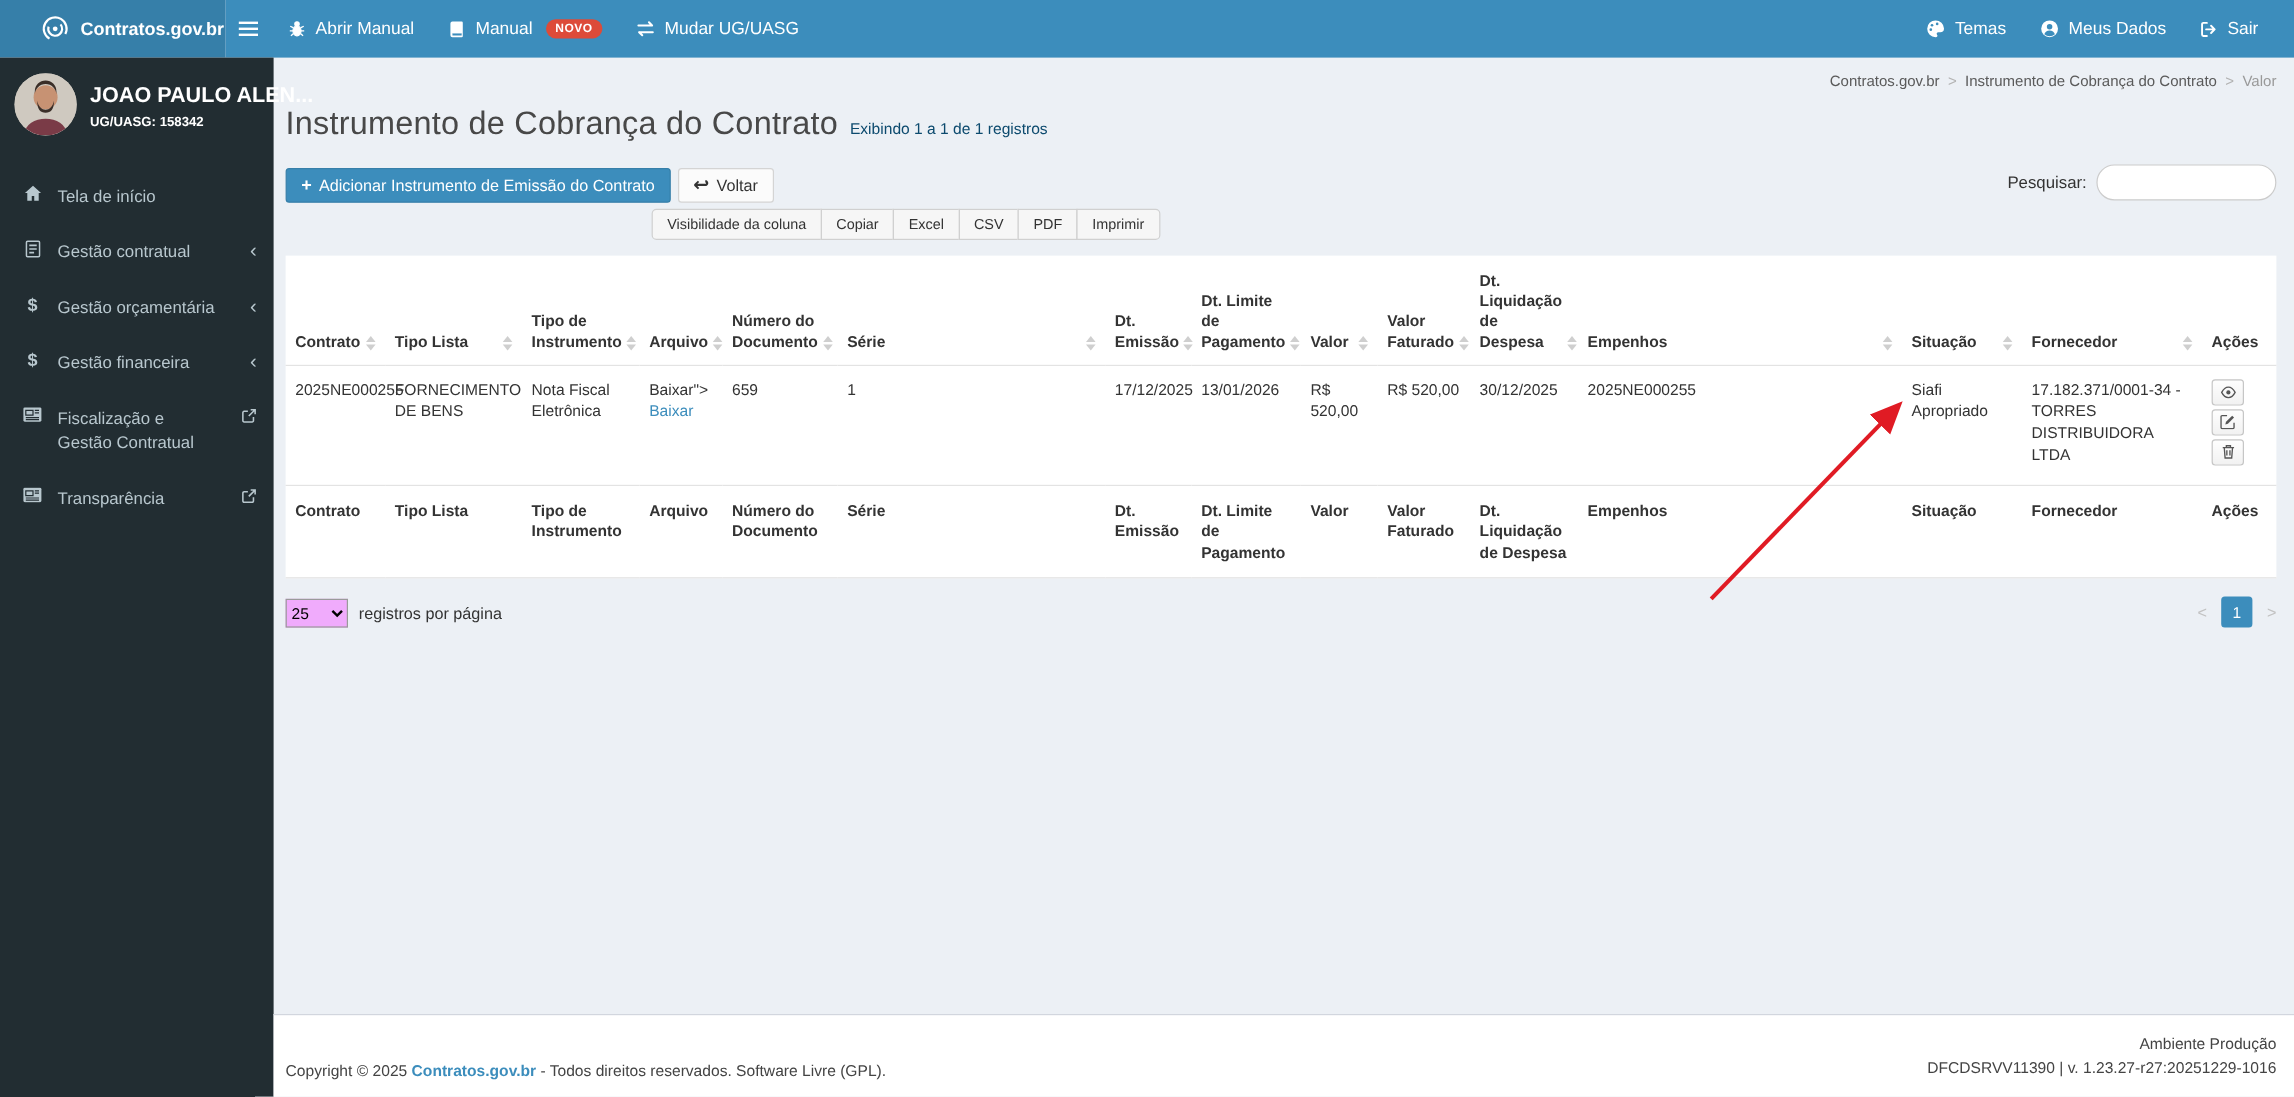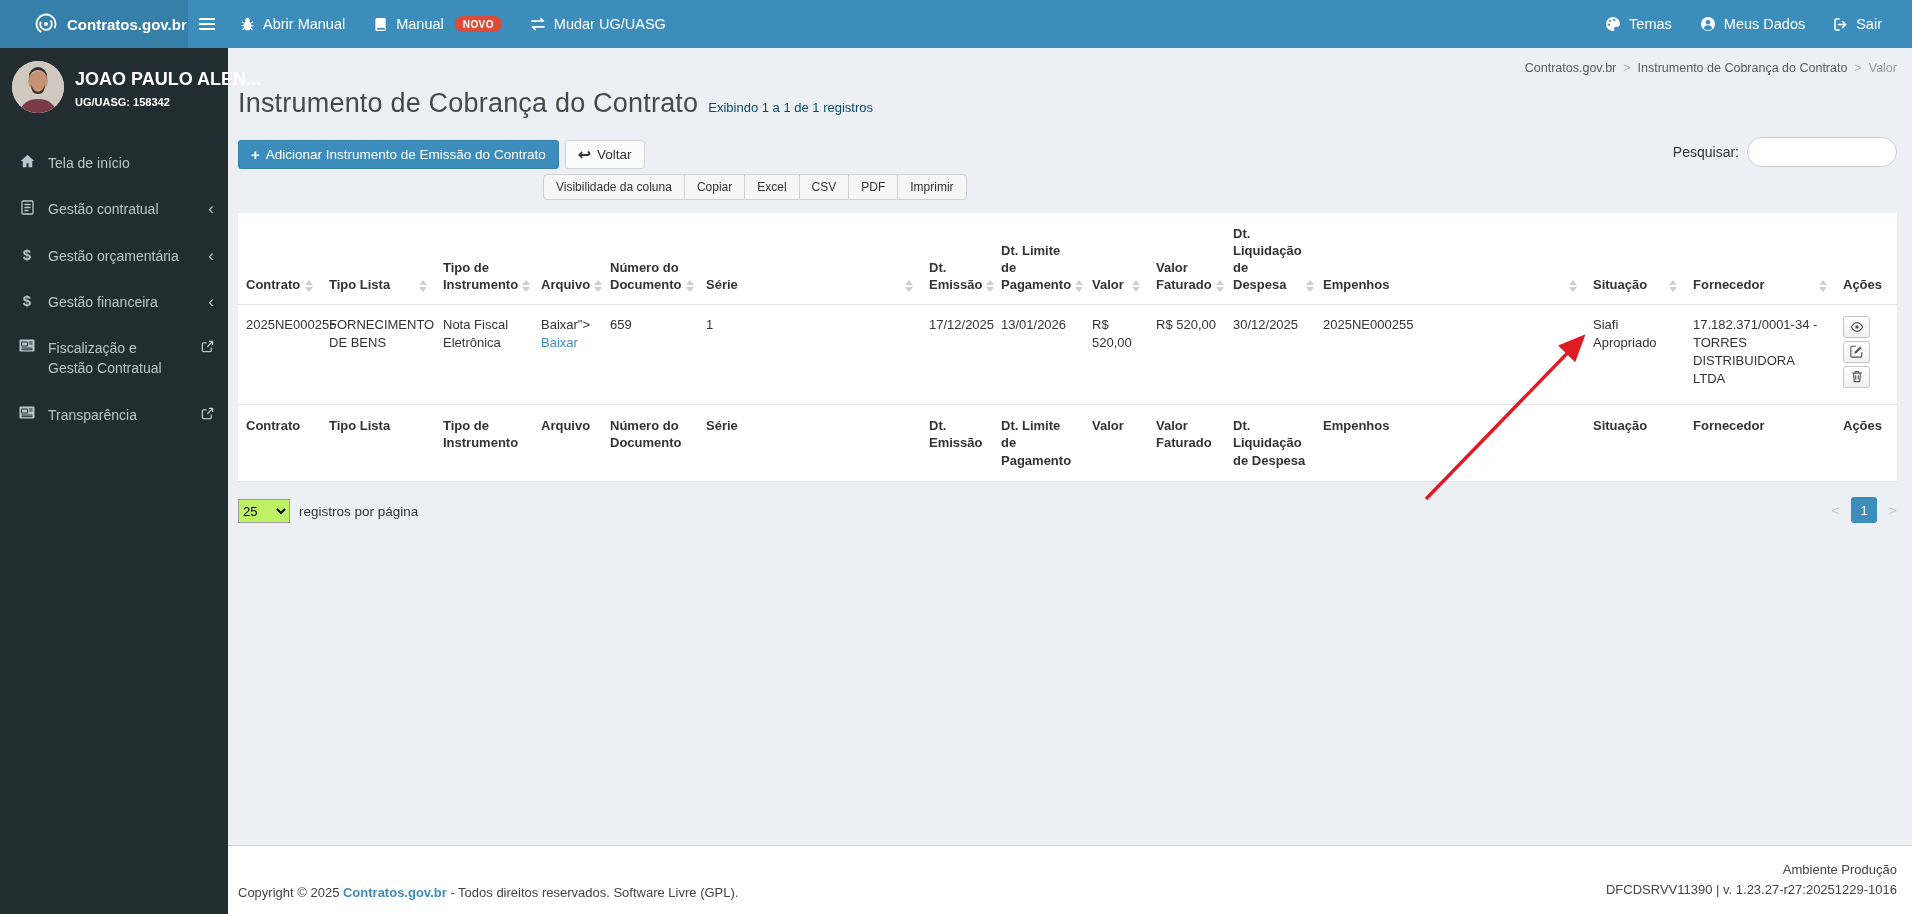--- a/index.html
+++ b/index.html
@@ -71,21 +71,21 @@
   .sort { display:inline-flex; flex-direction:column; gap:2px; padding-bottom:2px; }
   .sort b { width:0; height:0; border:4px solid transparent; display:block; }
   .sort b.up { border-bottom:5px solid #cfcfcf; border-top:none; }
   .sort b.down { border-top:5px solid #cfcfcf; border-bottom:none; }
   .link { color:#3c8dbc; }
   .act-stack { display:flex; flex-direction:column; gap:3px; align-items:flex-start; }
   .act-btn { width:27px; height:22px; display:flex; align-items:center; justify-content:center; background:linear-gradient(#fefefe,#f2f2f2); border:1px solid #c6c6c6; border-radius:3px; color:#555; }
 
   
   .table-controls { margin-top:15px; position:relative; display:flex; align-items:center; gap:9px; height:28px; }
-  .table-controls select { width:52px; height:24px; font-size:13px; border:1px solid #9a9a9a; background:#bef264; }
+  .table-controls select { width:52px; height:24px; font-size:13px; border:1px solid #9a9a9a; background:#f0abfc; }
   .len-label { font-size:13.5px; color:#333; }
   .pagination { position:absolute; right:0; top:0; display:flex; align-items:center; gap:12px; }
   .pg-ends { color:#c2c2c2; font-size:13.5px; }
   .pg-cur { width:26px; height:26px; background:#3c8dbc; color:#fff; border-radius:3px; display:flex; align-items:center; justify-content:center; font-size:13px; }
 
   
   .page-footer { margin:0 -15px 0 -10px; margin-top:auto; background:#fff; border-top:1px solid #d2d6de; padding:10px 15px 14px 10px; display:flex; justify-content:space-between; align-items:flex-end; min-height:69px; font-size:13px; color:#444; }
   .page-footer .brand { color:#3c8dbc; font-weight:bold; }
   .env-block { text-align:right; line-height:1.55; color:#444; }
 

